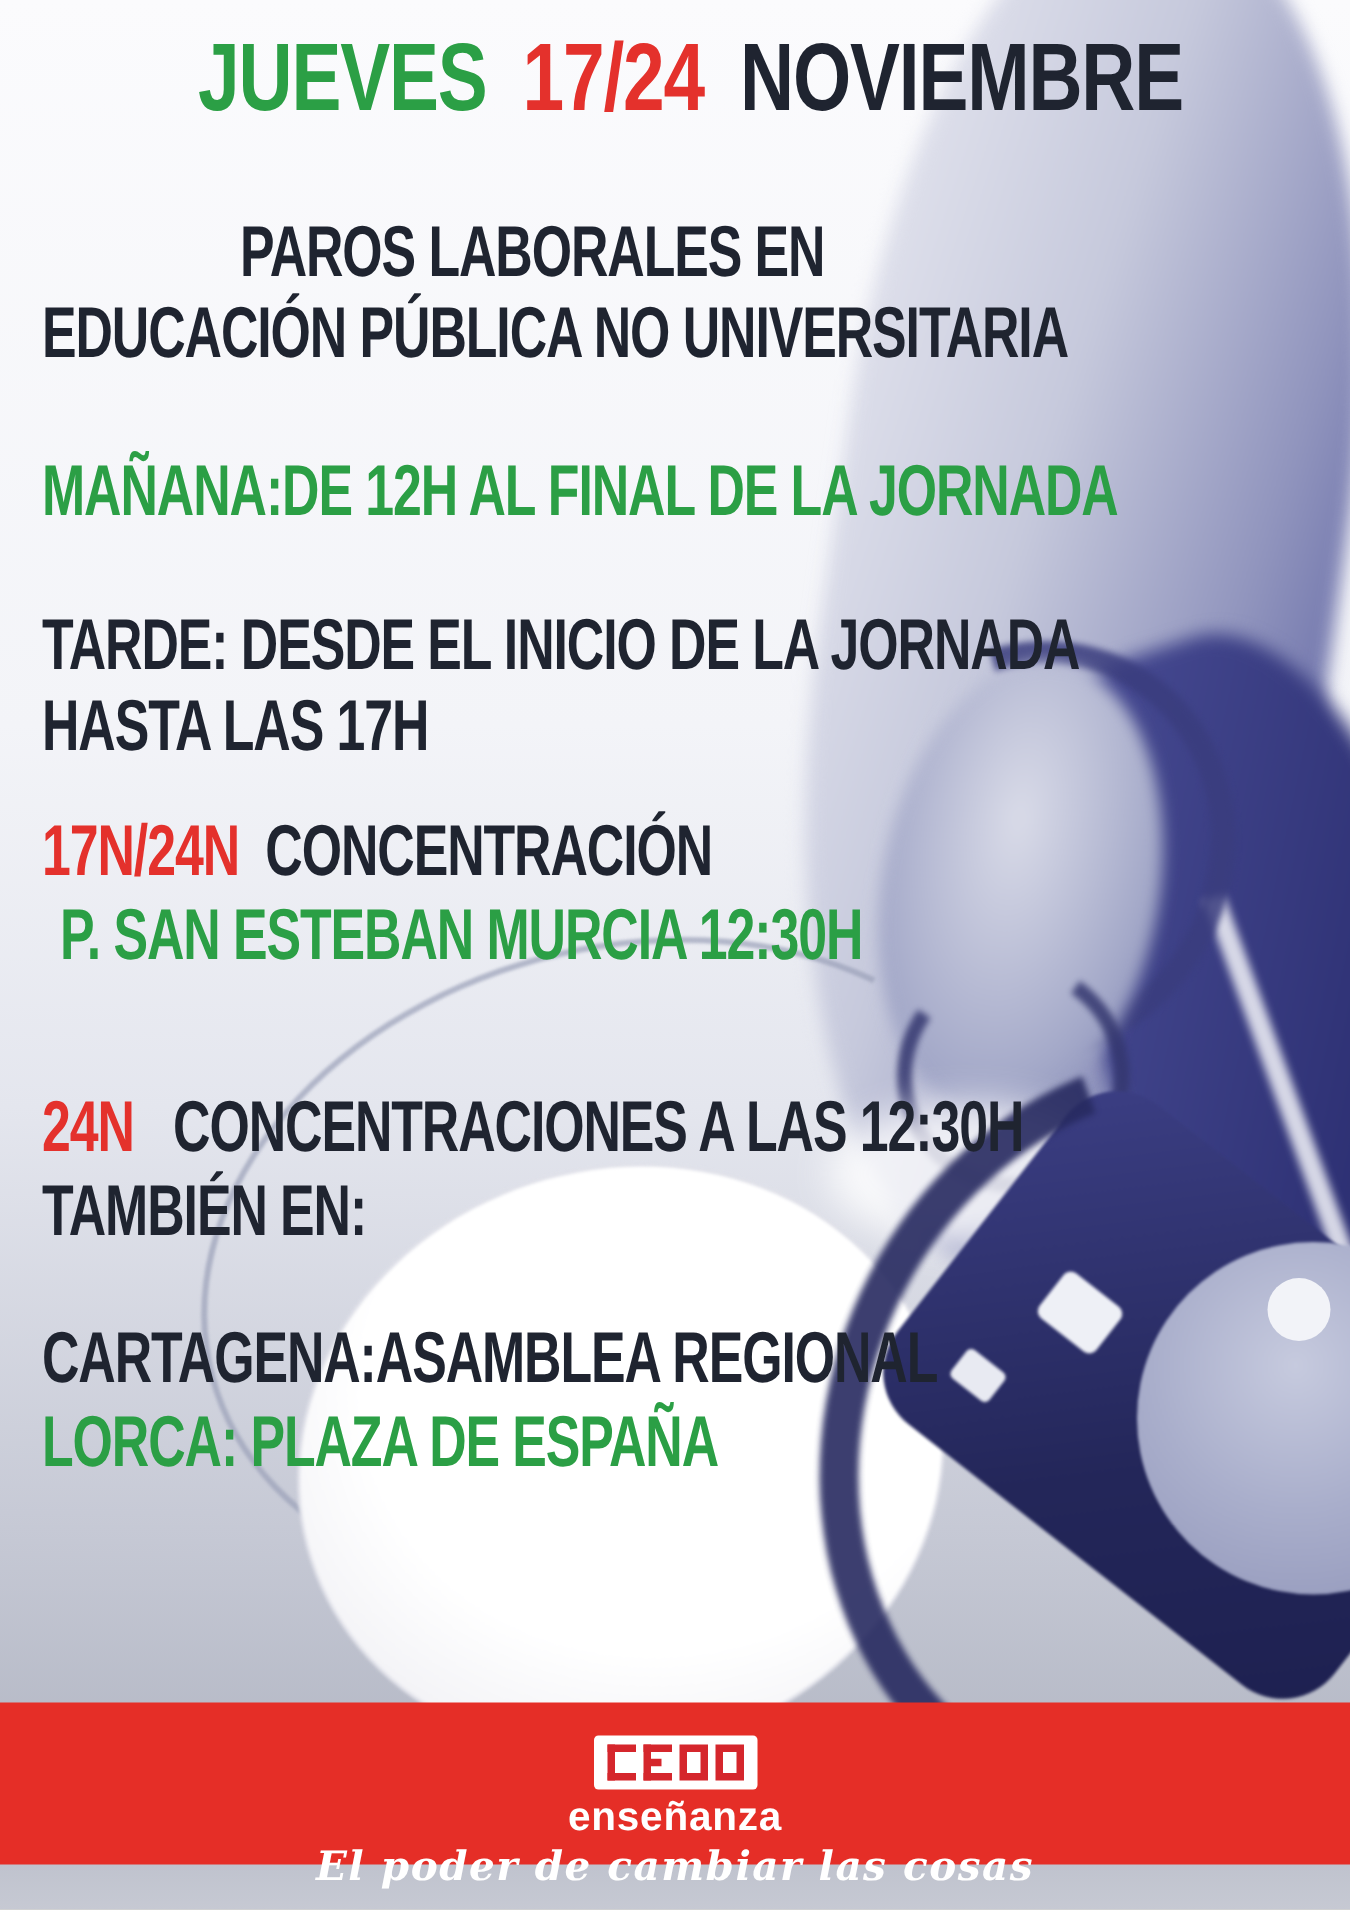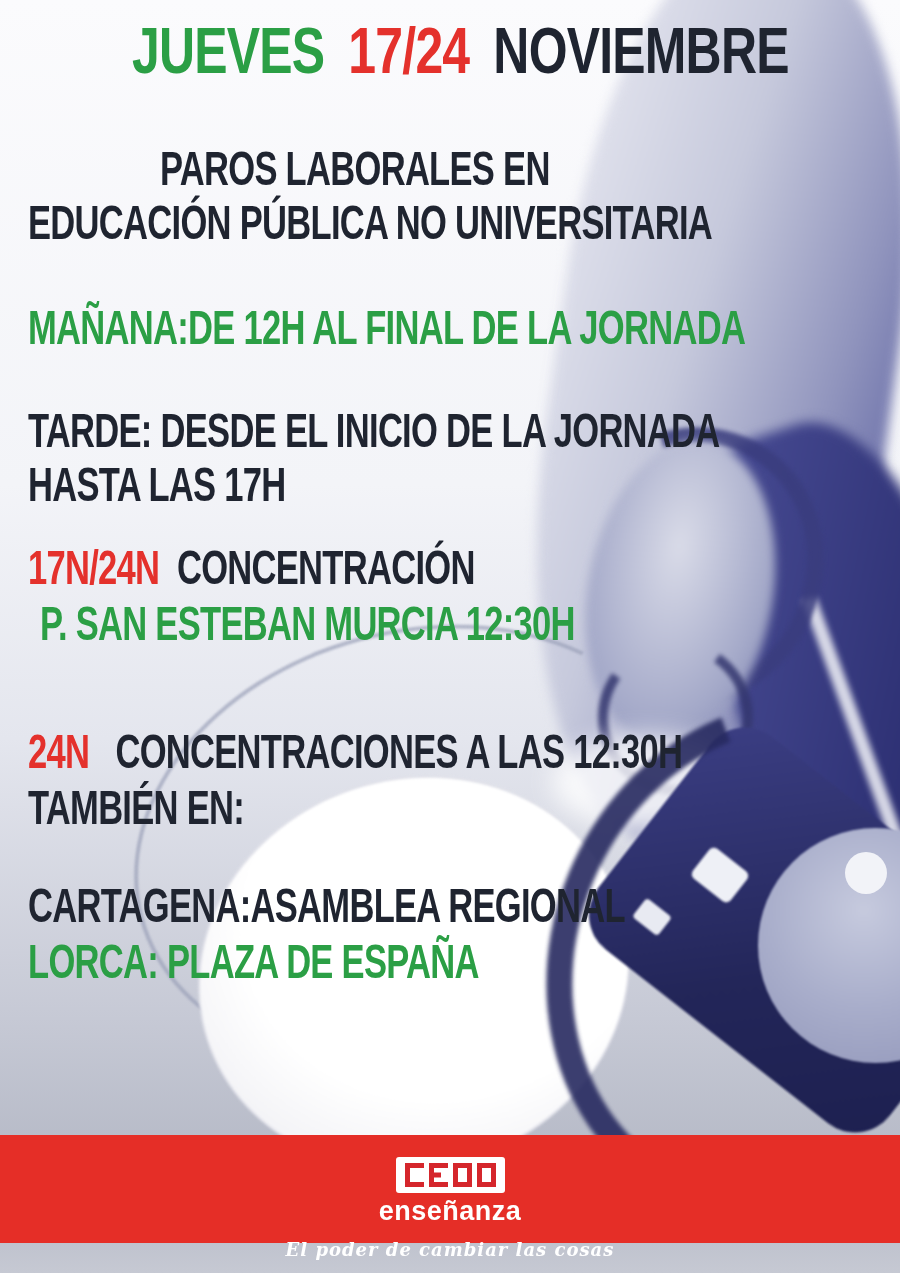--- a/index.html
+++ b/index.html
@@ -78,21 +78,21 @@
   
   .band{position:absolute; left:0; top:1135px; width:900px; height:108px; z-index:3;
     background:var(--band_red); display:flex; flex-direction:column; align-items:center; padding-top:22px;}
   .ccoo-box{background:#ffffff; border-radius:3px; padding:6px 9px; display:inline-flex; gap:5px; align-items:center;}
   .glyph{width:19px; height:24px; border:5px solid var(--logo_red); display:inline-block; position:relative;}
   .glyph.c{border-right:none;}
   .glyph.c2::after{content:""; position:absolute; left:0; top:50%; transform:translateY(-50%);
     width:7px; height:5px; background:var(--logo_red);}
   .org{color:#ffffff; font-weight:700; font-size:27px; margin-top:3px; letter-spacing:.5px;}
   .tagline{color:#ffffff; font-family:"DejaVu Serif", serif; font-style:italic; font-weight:700;
-    font-size:18px; margin-top:12px; letter-spacing:1px;}
+    font-size:27px; margin-top:2px; letter-spacing:1px;}
 </style>
 </head>
 <body>
 
 <div class="poster">
 
   <div class="photo">
     <div class="ph-base"></div>
     <div class="ph-arm"></div>
     <div class="ph-shirt"></div>

